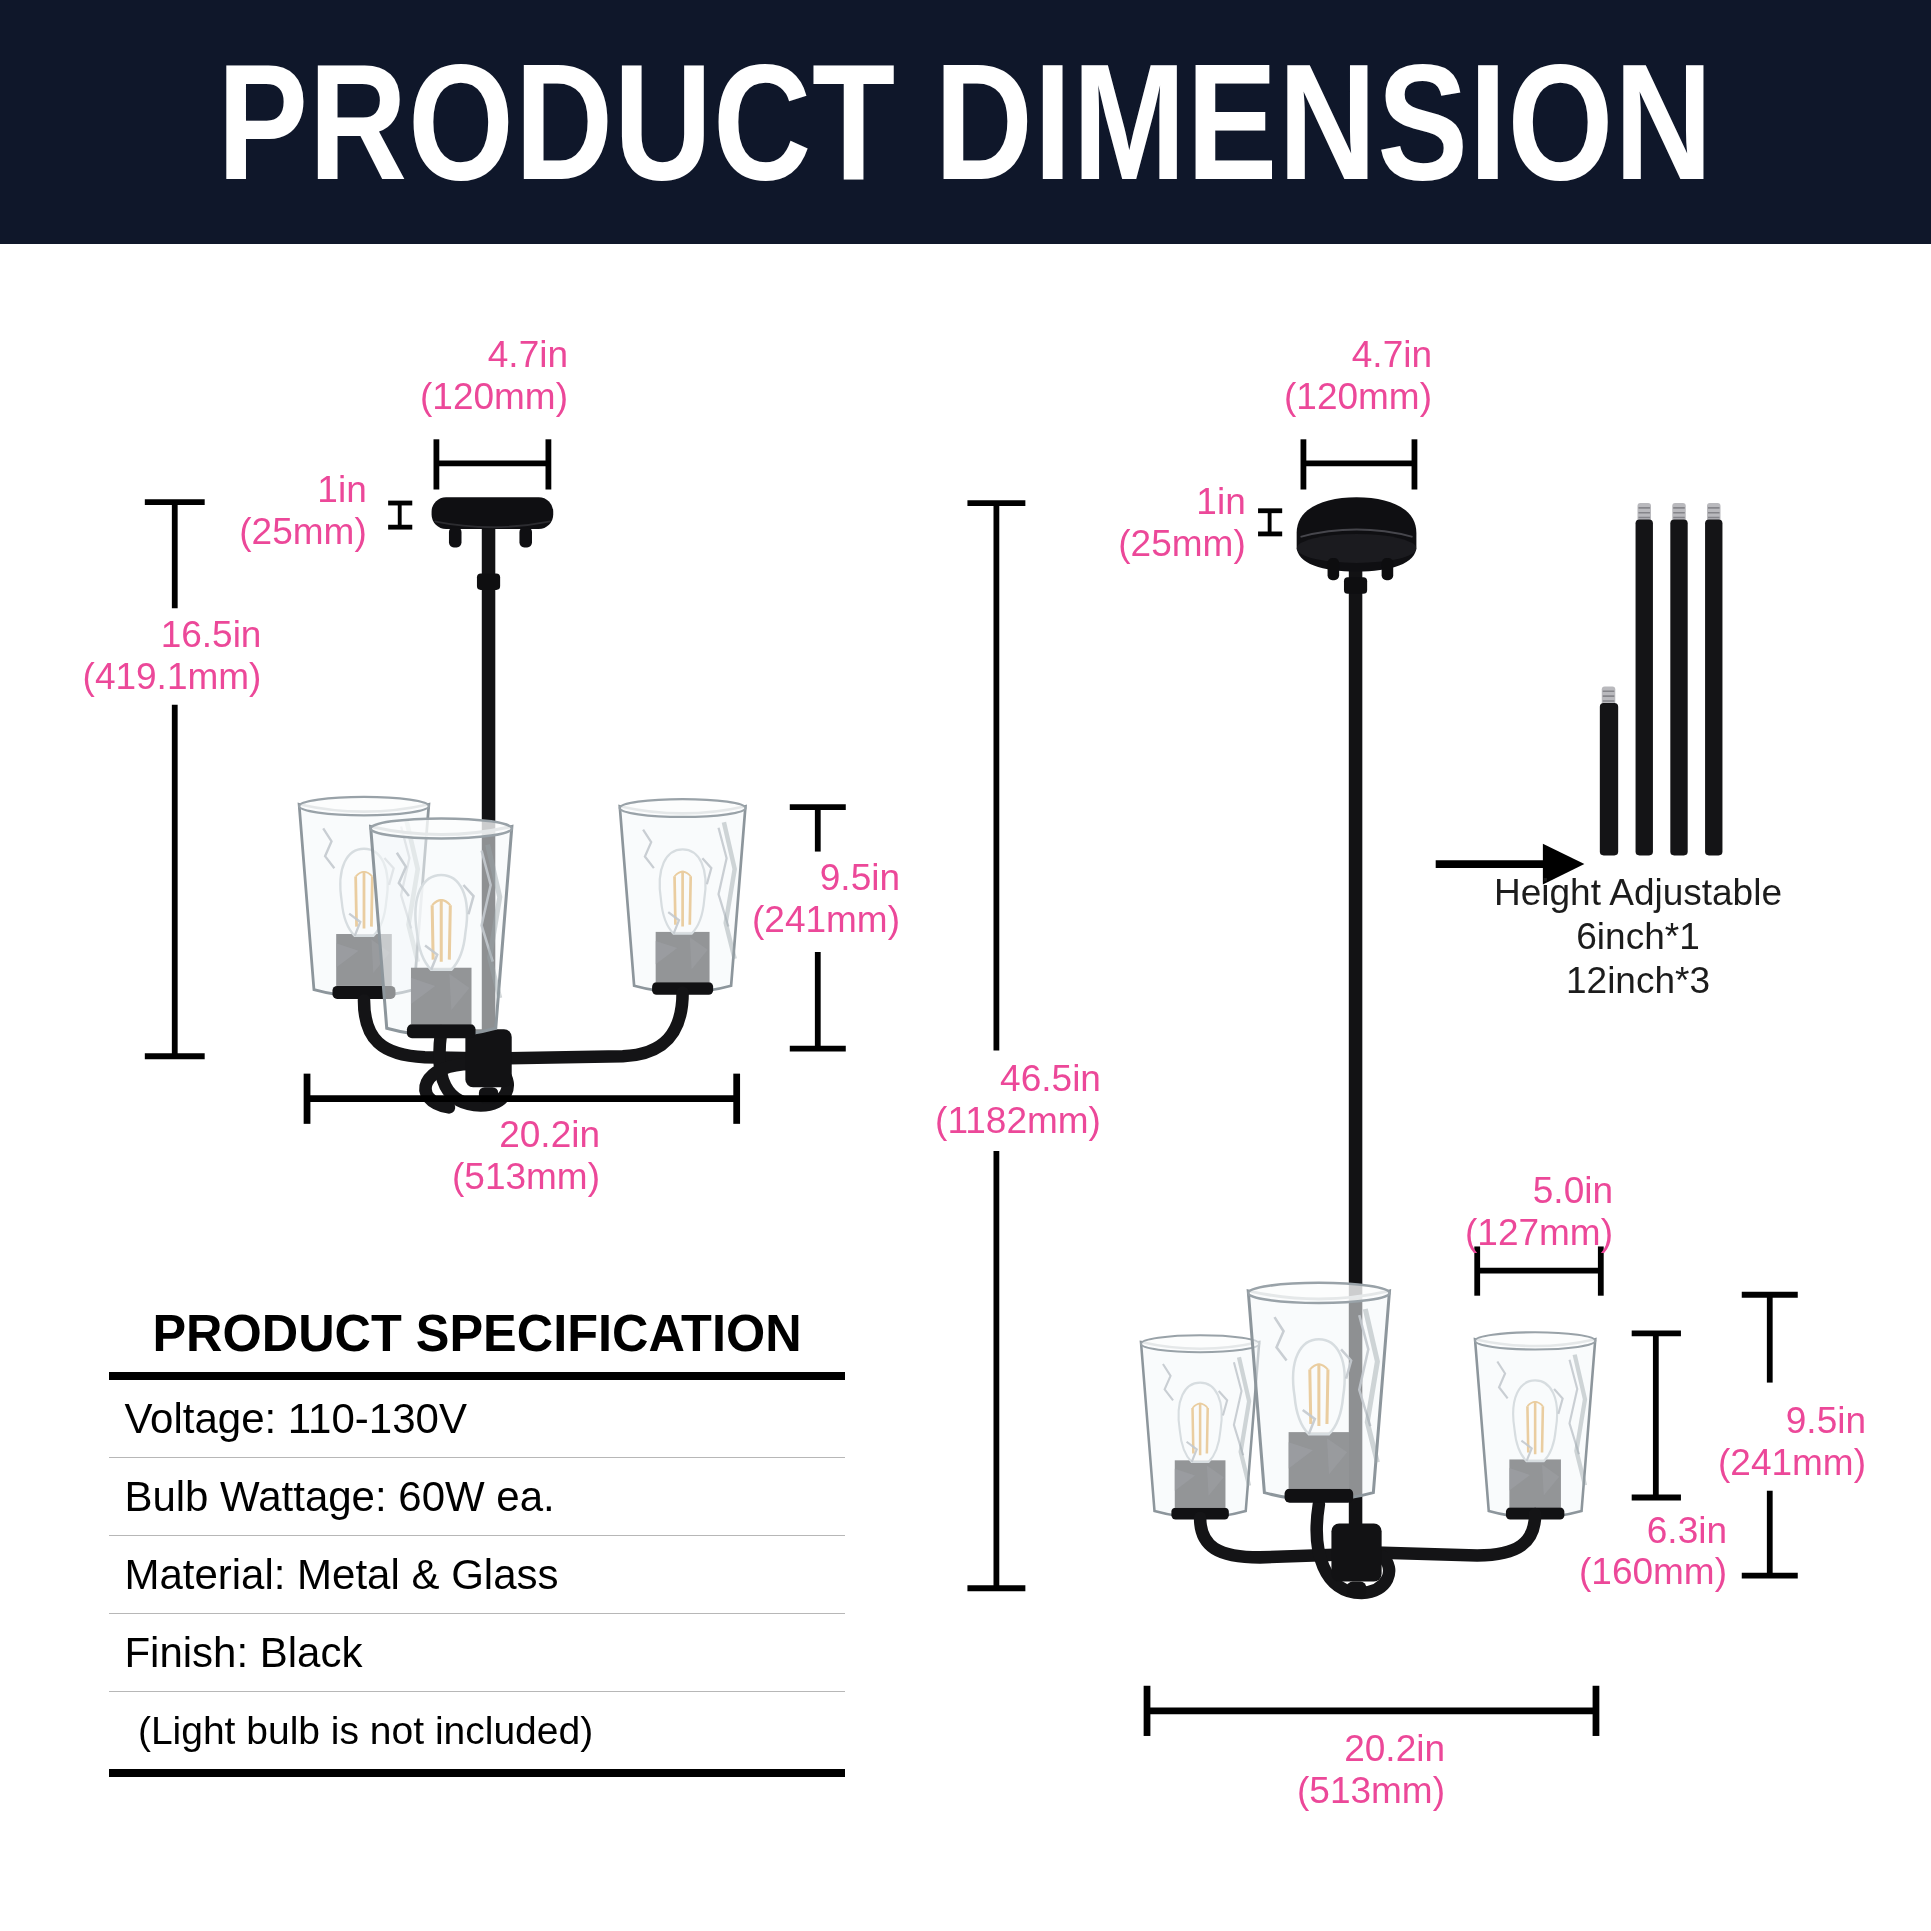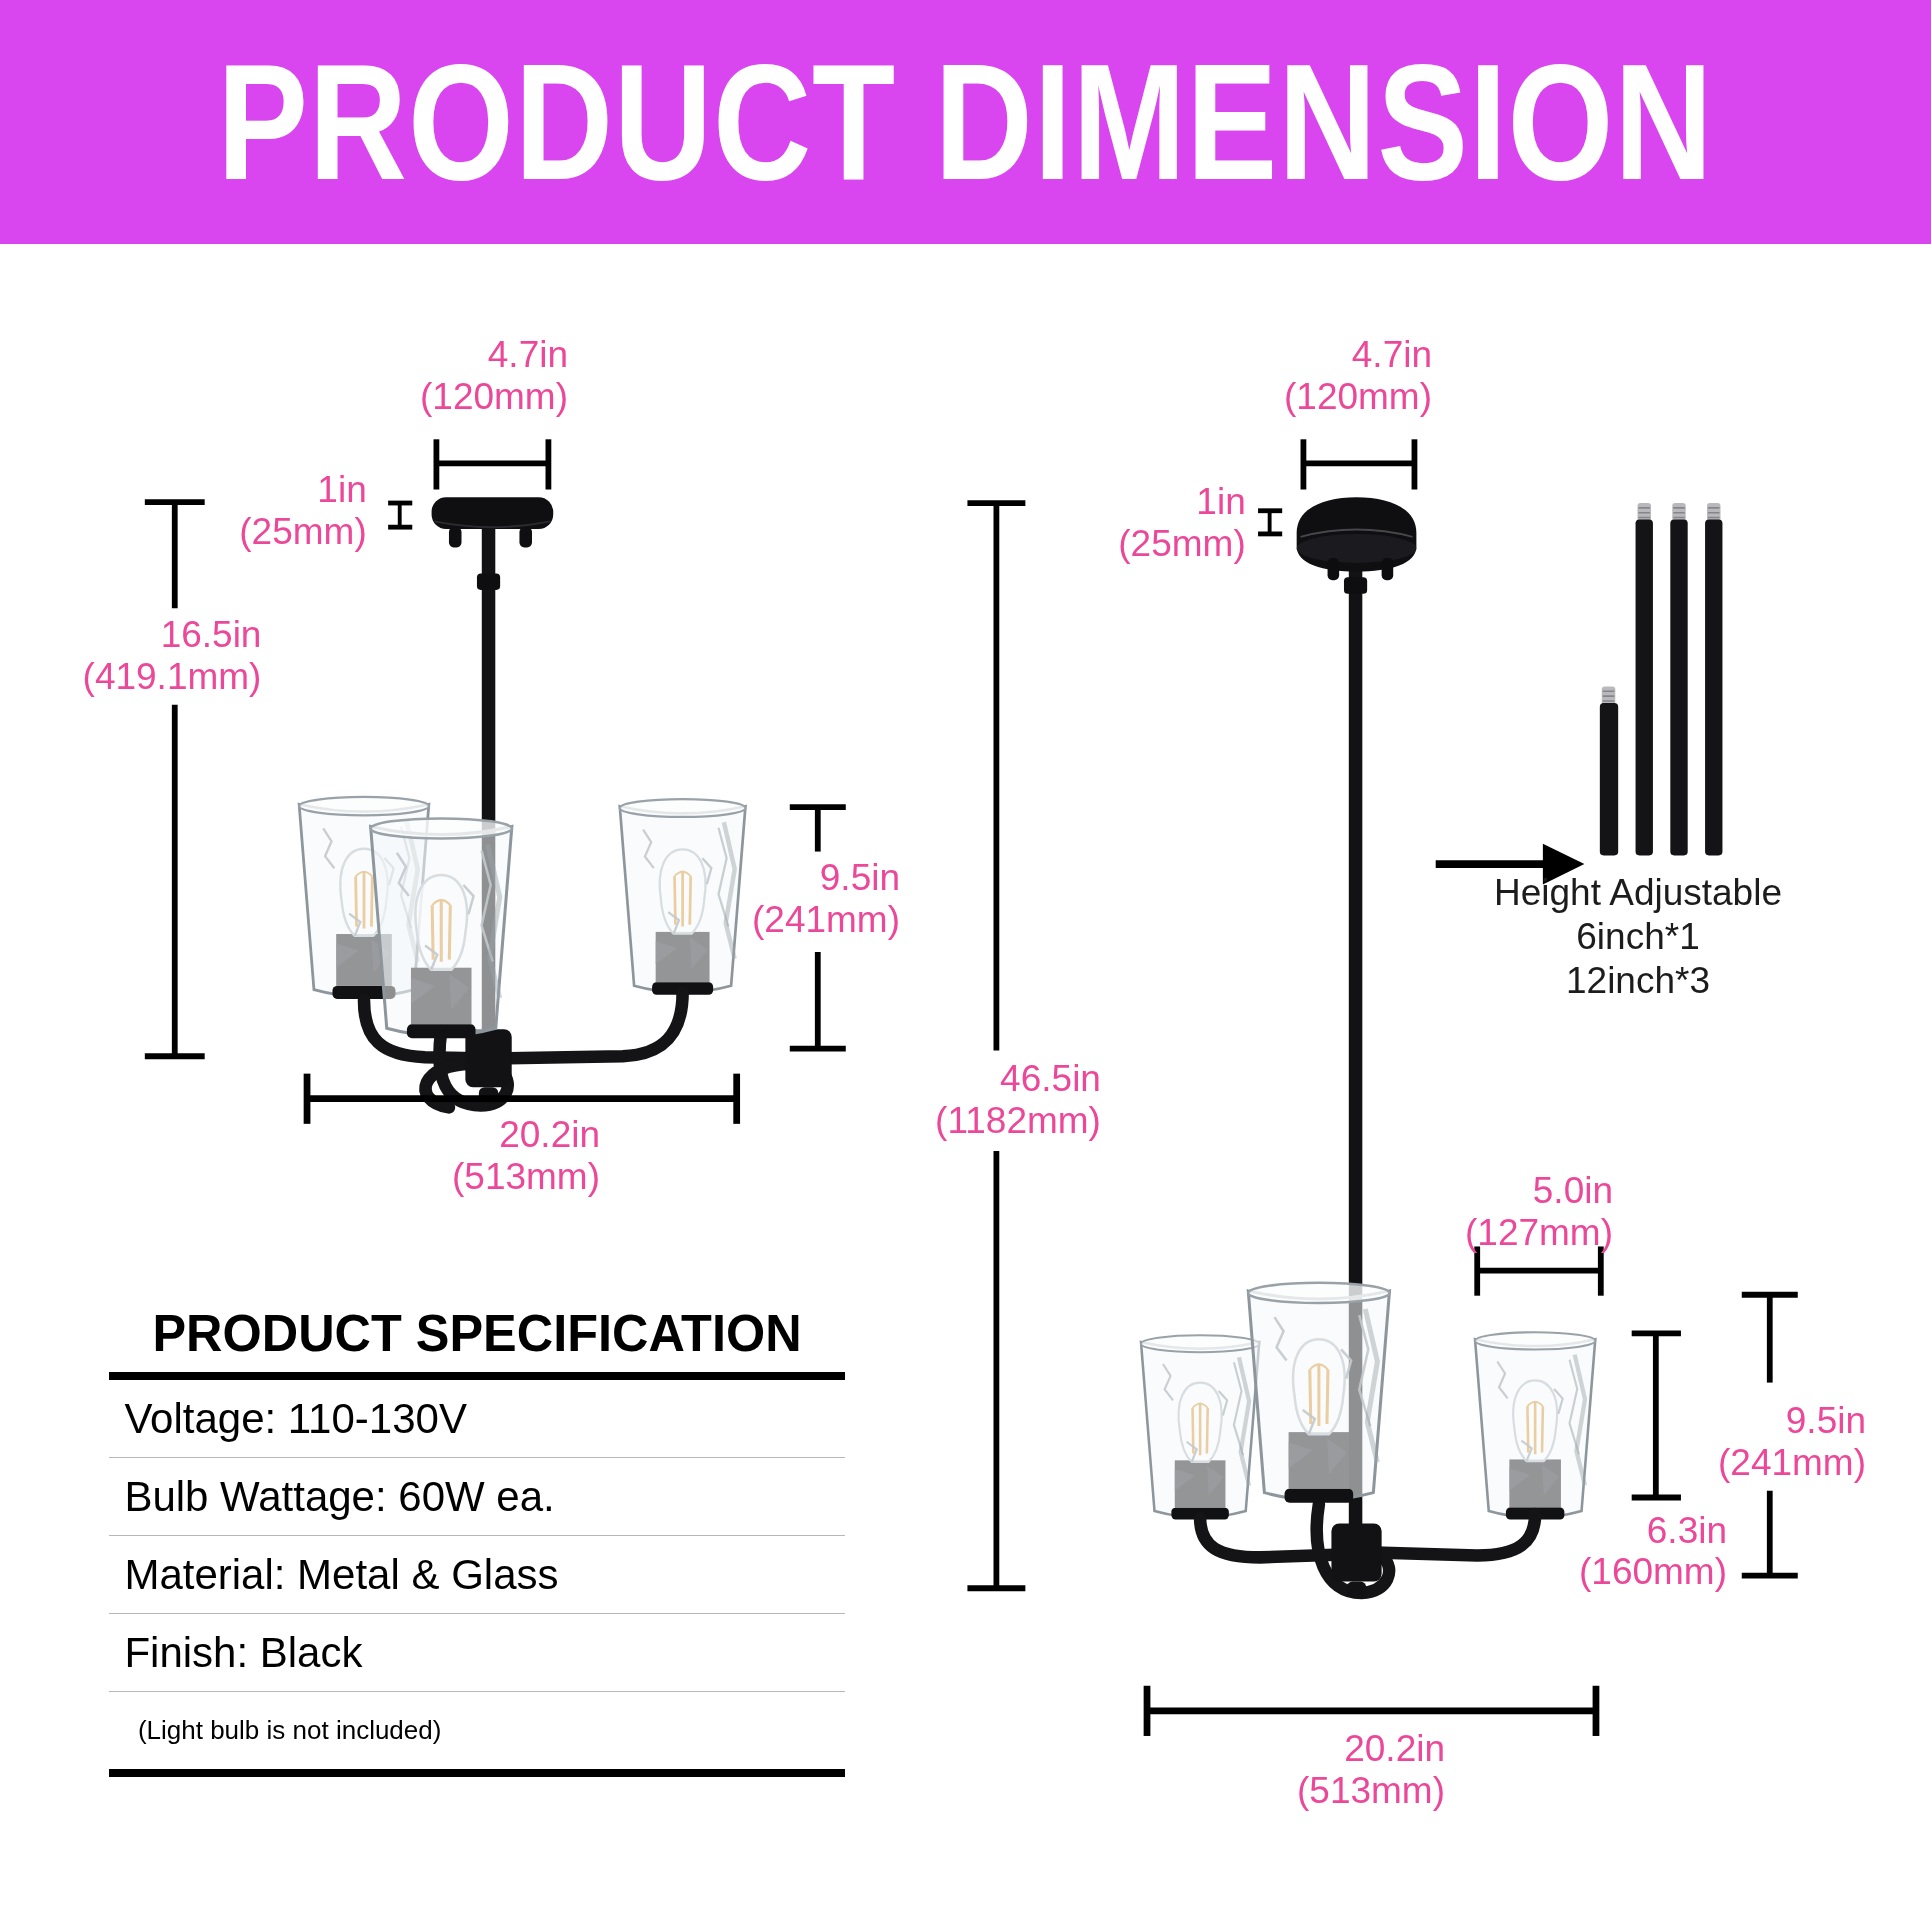--- a/index.html
+++ b/index.html
@@ -1,19 +1,19 @@
 <!DOCTYPE html>
 <html><head>
 <meta charset="utf-8">
 <style>
   html,body{margin:0;padding:0;background:#ffffff;}
   body{width:1931px;height:1931px;font-family:"Liberation Sans",sans-serif;}
   .page{position:relative;width:1931px;height:1931px;overflow:hidden;background:#fff;}
 
-  .banner{position:absolute;left:0;top:0;width:1931px;height:244px;background:#d946ef;
+  .banner{position:absolute;left:0;top:0;width:1931px;height:244px;background:#0f172a;
           display:flex;align-items:center;justify-content:center;}
   .banner h1{margin:0;color:#fff;font-weight:bold;font-size:166px;letter-spacing:1px;
              transform:scaleX(0.82);white-space:nowrap;}
 
   svg.diagram{position:absolute;left:0;top:0;}
 
   .dim-label{position:absolute;transform:translateX(-50%);text-align:right;
              font-size:37px;line-height:42px;color:#ec4899;white-space:nowrap;}
   .dim-label span{display:block;}
   .ha-label{position:absolute;transform:translateX(-50%);text-align:center;
@@ -21,21 +21,21 @@
   .ha-label span{display:block;}
 
   .spec{position:absolute;left:109px;top:1303px;width:736px;}
   .spec-title{font-size:52px;font-weight:bold;color:#000;text-align:center;
               white-space:nowrap;transform:scaleX(0.97);margin:0;}
   .spec-underline{height:8.7px;background:#000;margin-top:8.7px;}
   .spec-rows{width:100%;}
   .spec-row{height:77px;display:flex;align-items:center;padding-left:15.4px;
             font-size:42px;color:#000;border-bottom:1.9px solid #b7b7b7;}
   .spec-row.last{border-bottom:8.7px solid #000;}
-  .spec-note{font-size:26px;margin-left:13.5px;white-space:nowrap;}
+  .spec-note{font-size:39px;margin-left:13.5px;white-space:nowrap;}
 </style>
 </head>
 <body>
 
 <div class="page">
 
   <div class="banner">
     <h1>PRODUCT DIMENSION</h1>
   </div>
 

